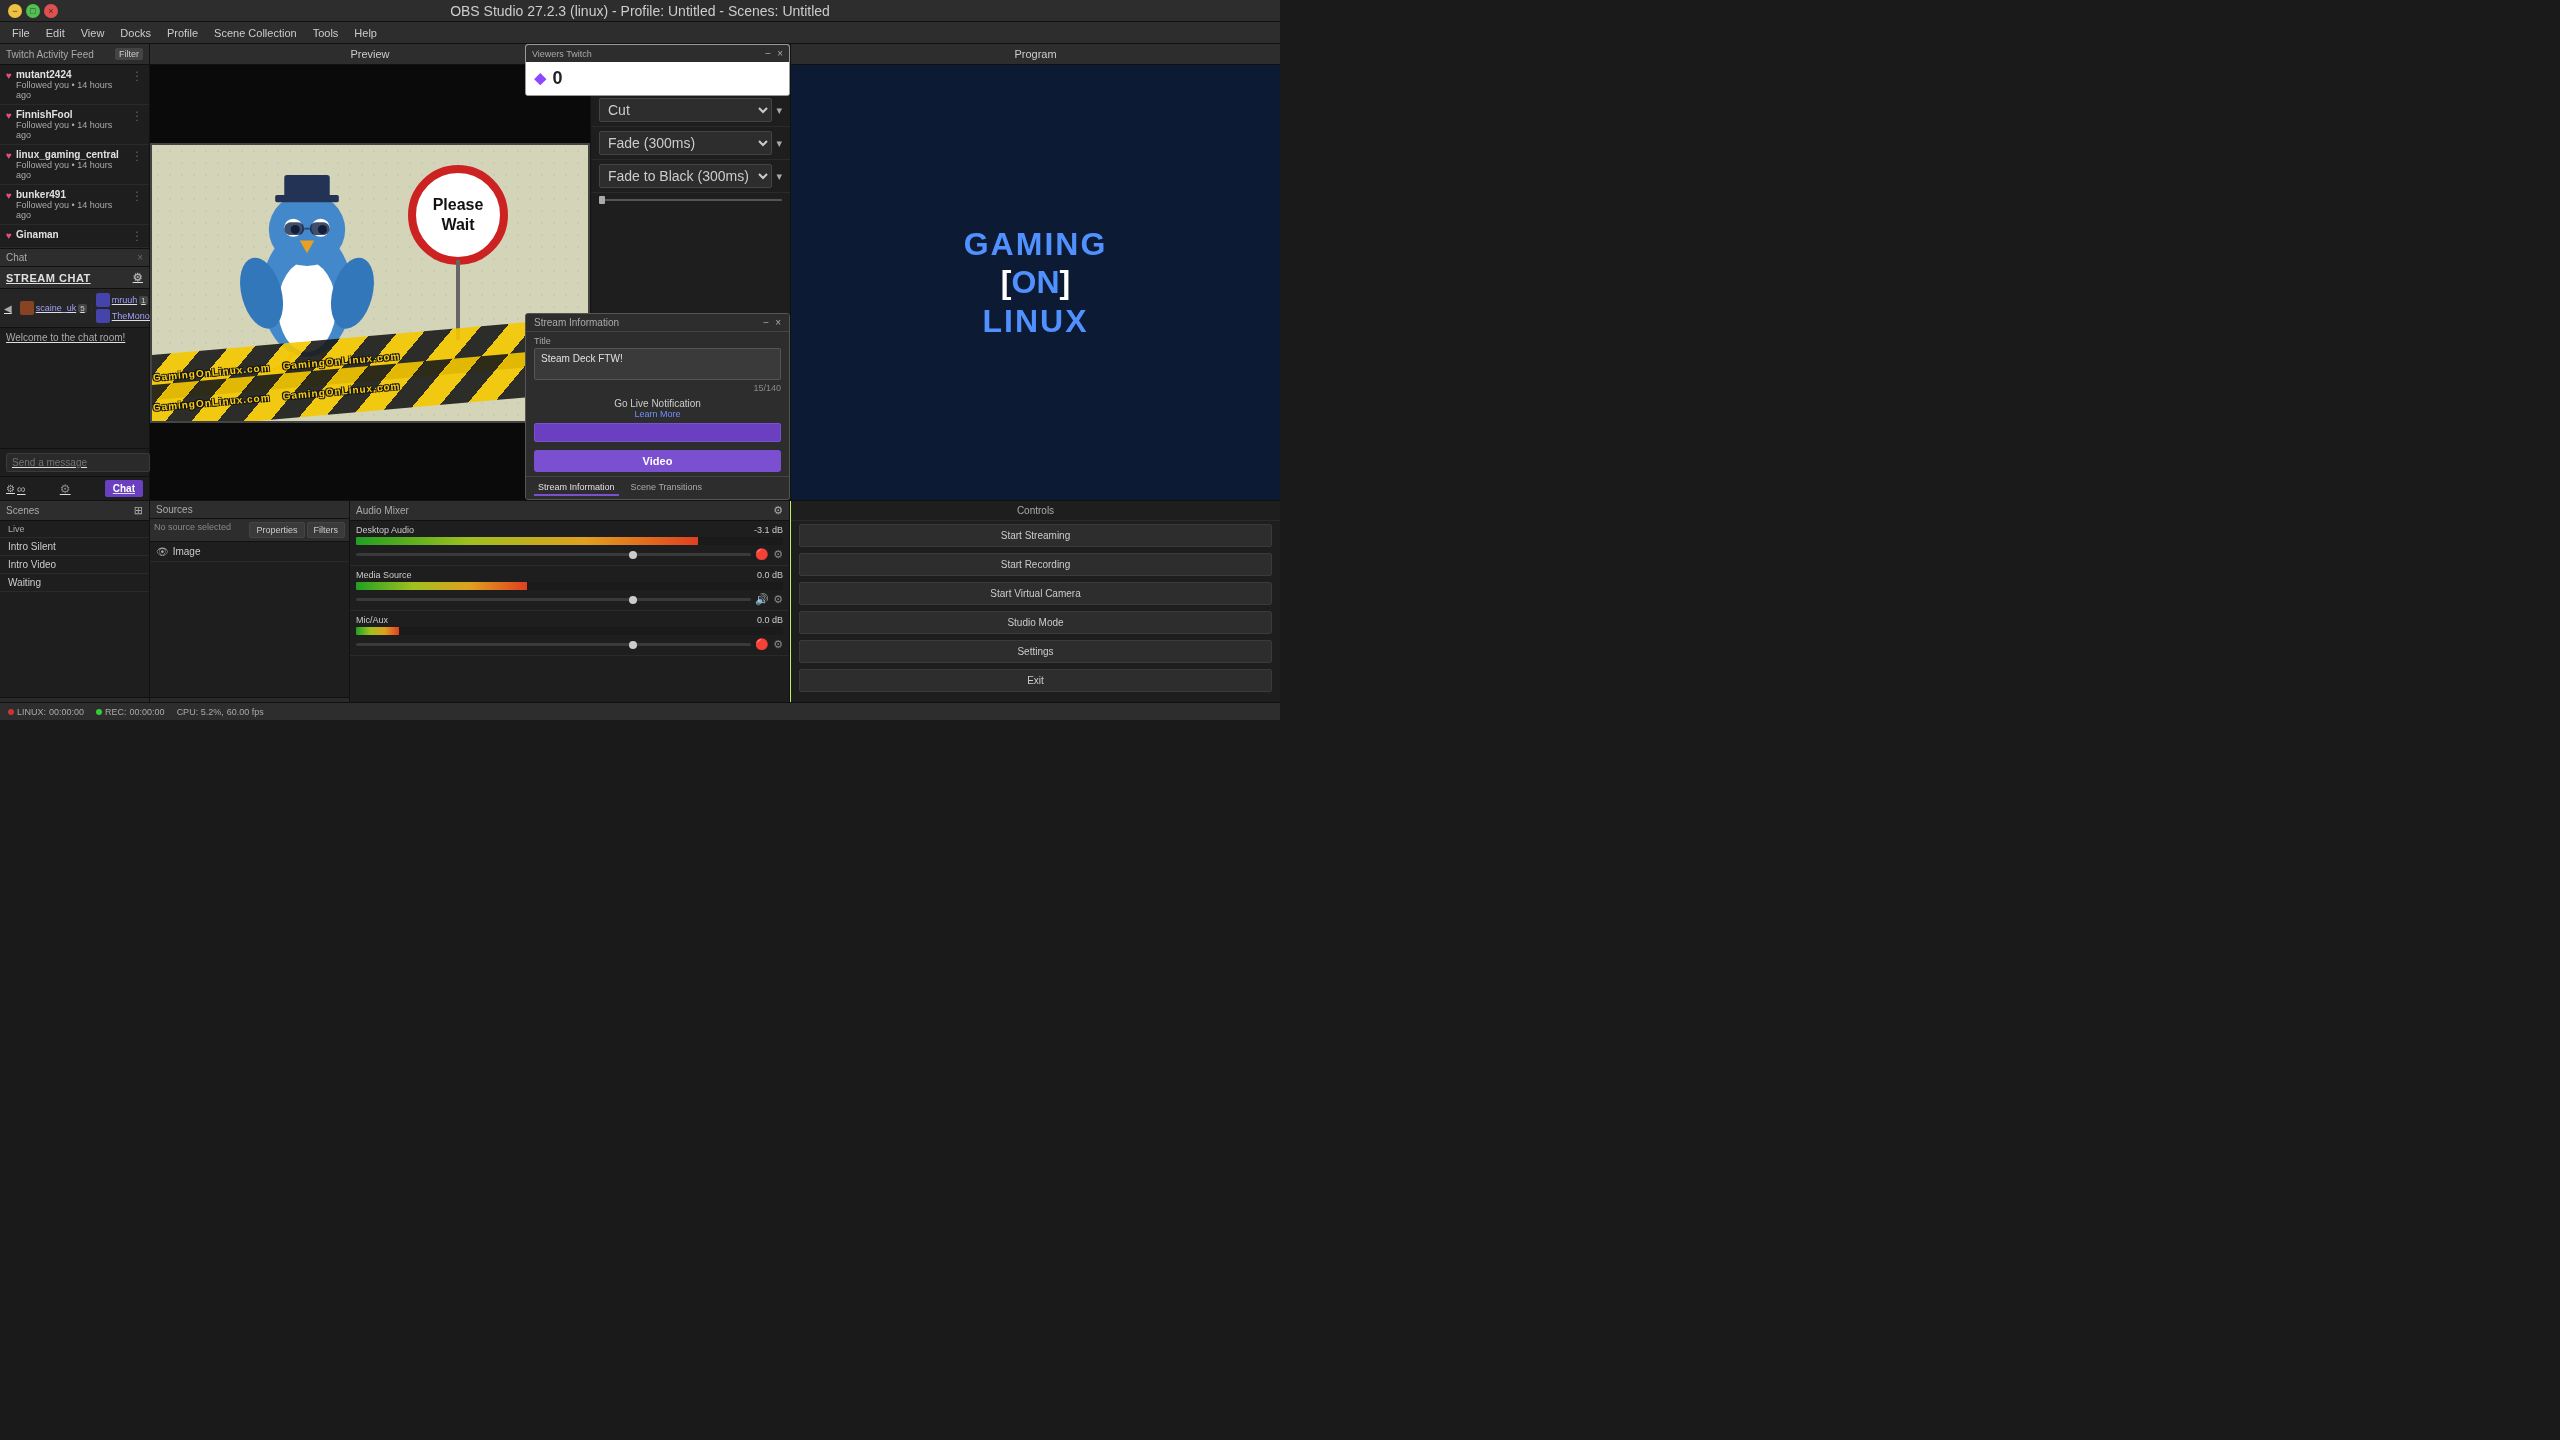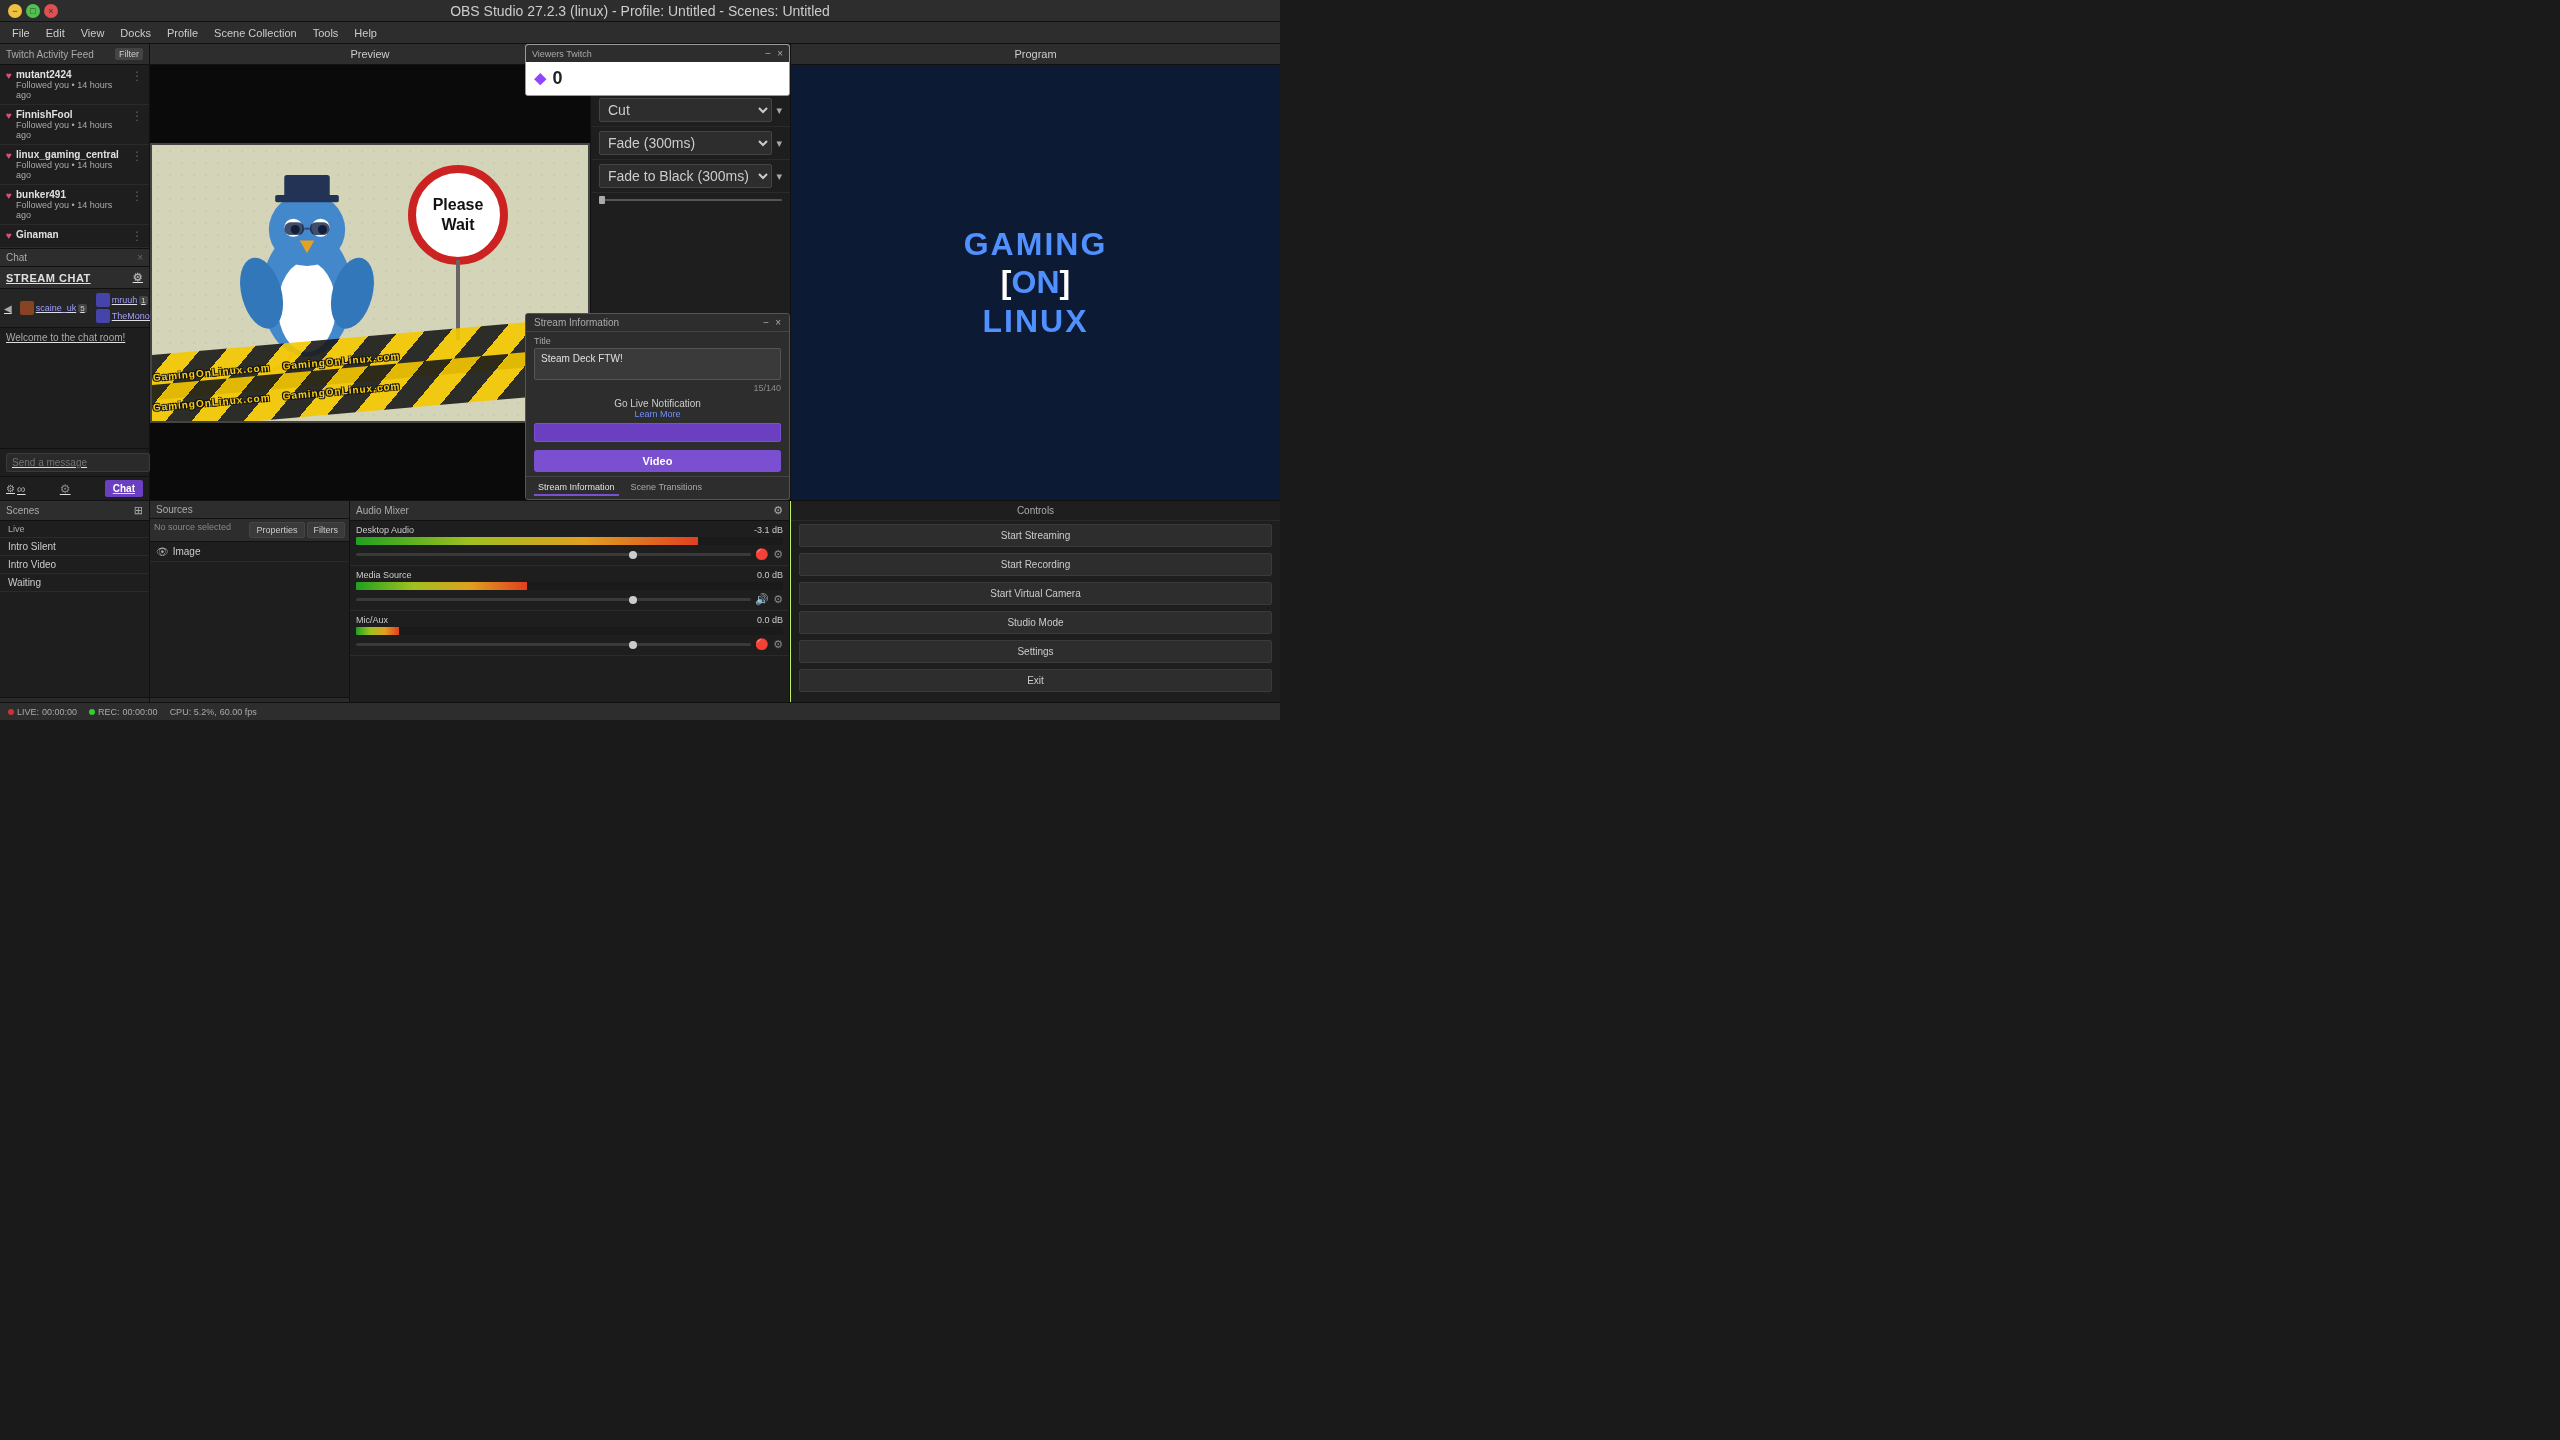--- a/index.html
+++ b/index.html
@@ -1172,21 +1172,21 @@
 
   <div id="stream-info-tabs">
     <div class="si-tab active">Stream Information</div>
     <div class="si-tab">Scene Transitions</div>
   </div>
 </div>
 
 <div id="statusbar">
   <div class="status-item">
     <div class="status-dot-red"></div>
-    <span>LIVE:</span>
+    <span>LINUX:</span>
     <span>00:00:00</span>
   </div>
   <div class="status-item">
     <div class="status-dot-green"></div>
     <span>REC:</span>
     <span>00:00:00</span>
   </div>
   <div class="status-item">
     <span>CPU: 5.2%,</span>
     <span>60.00 fps</span>

